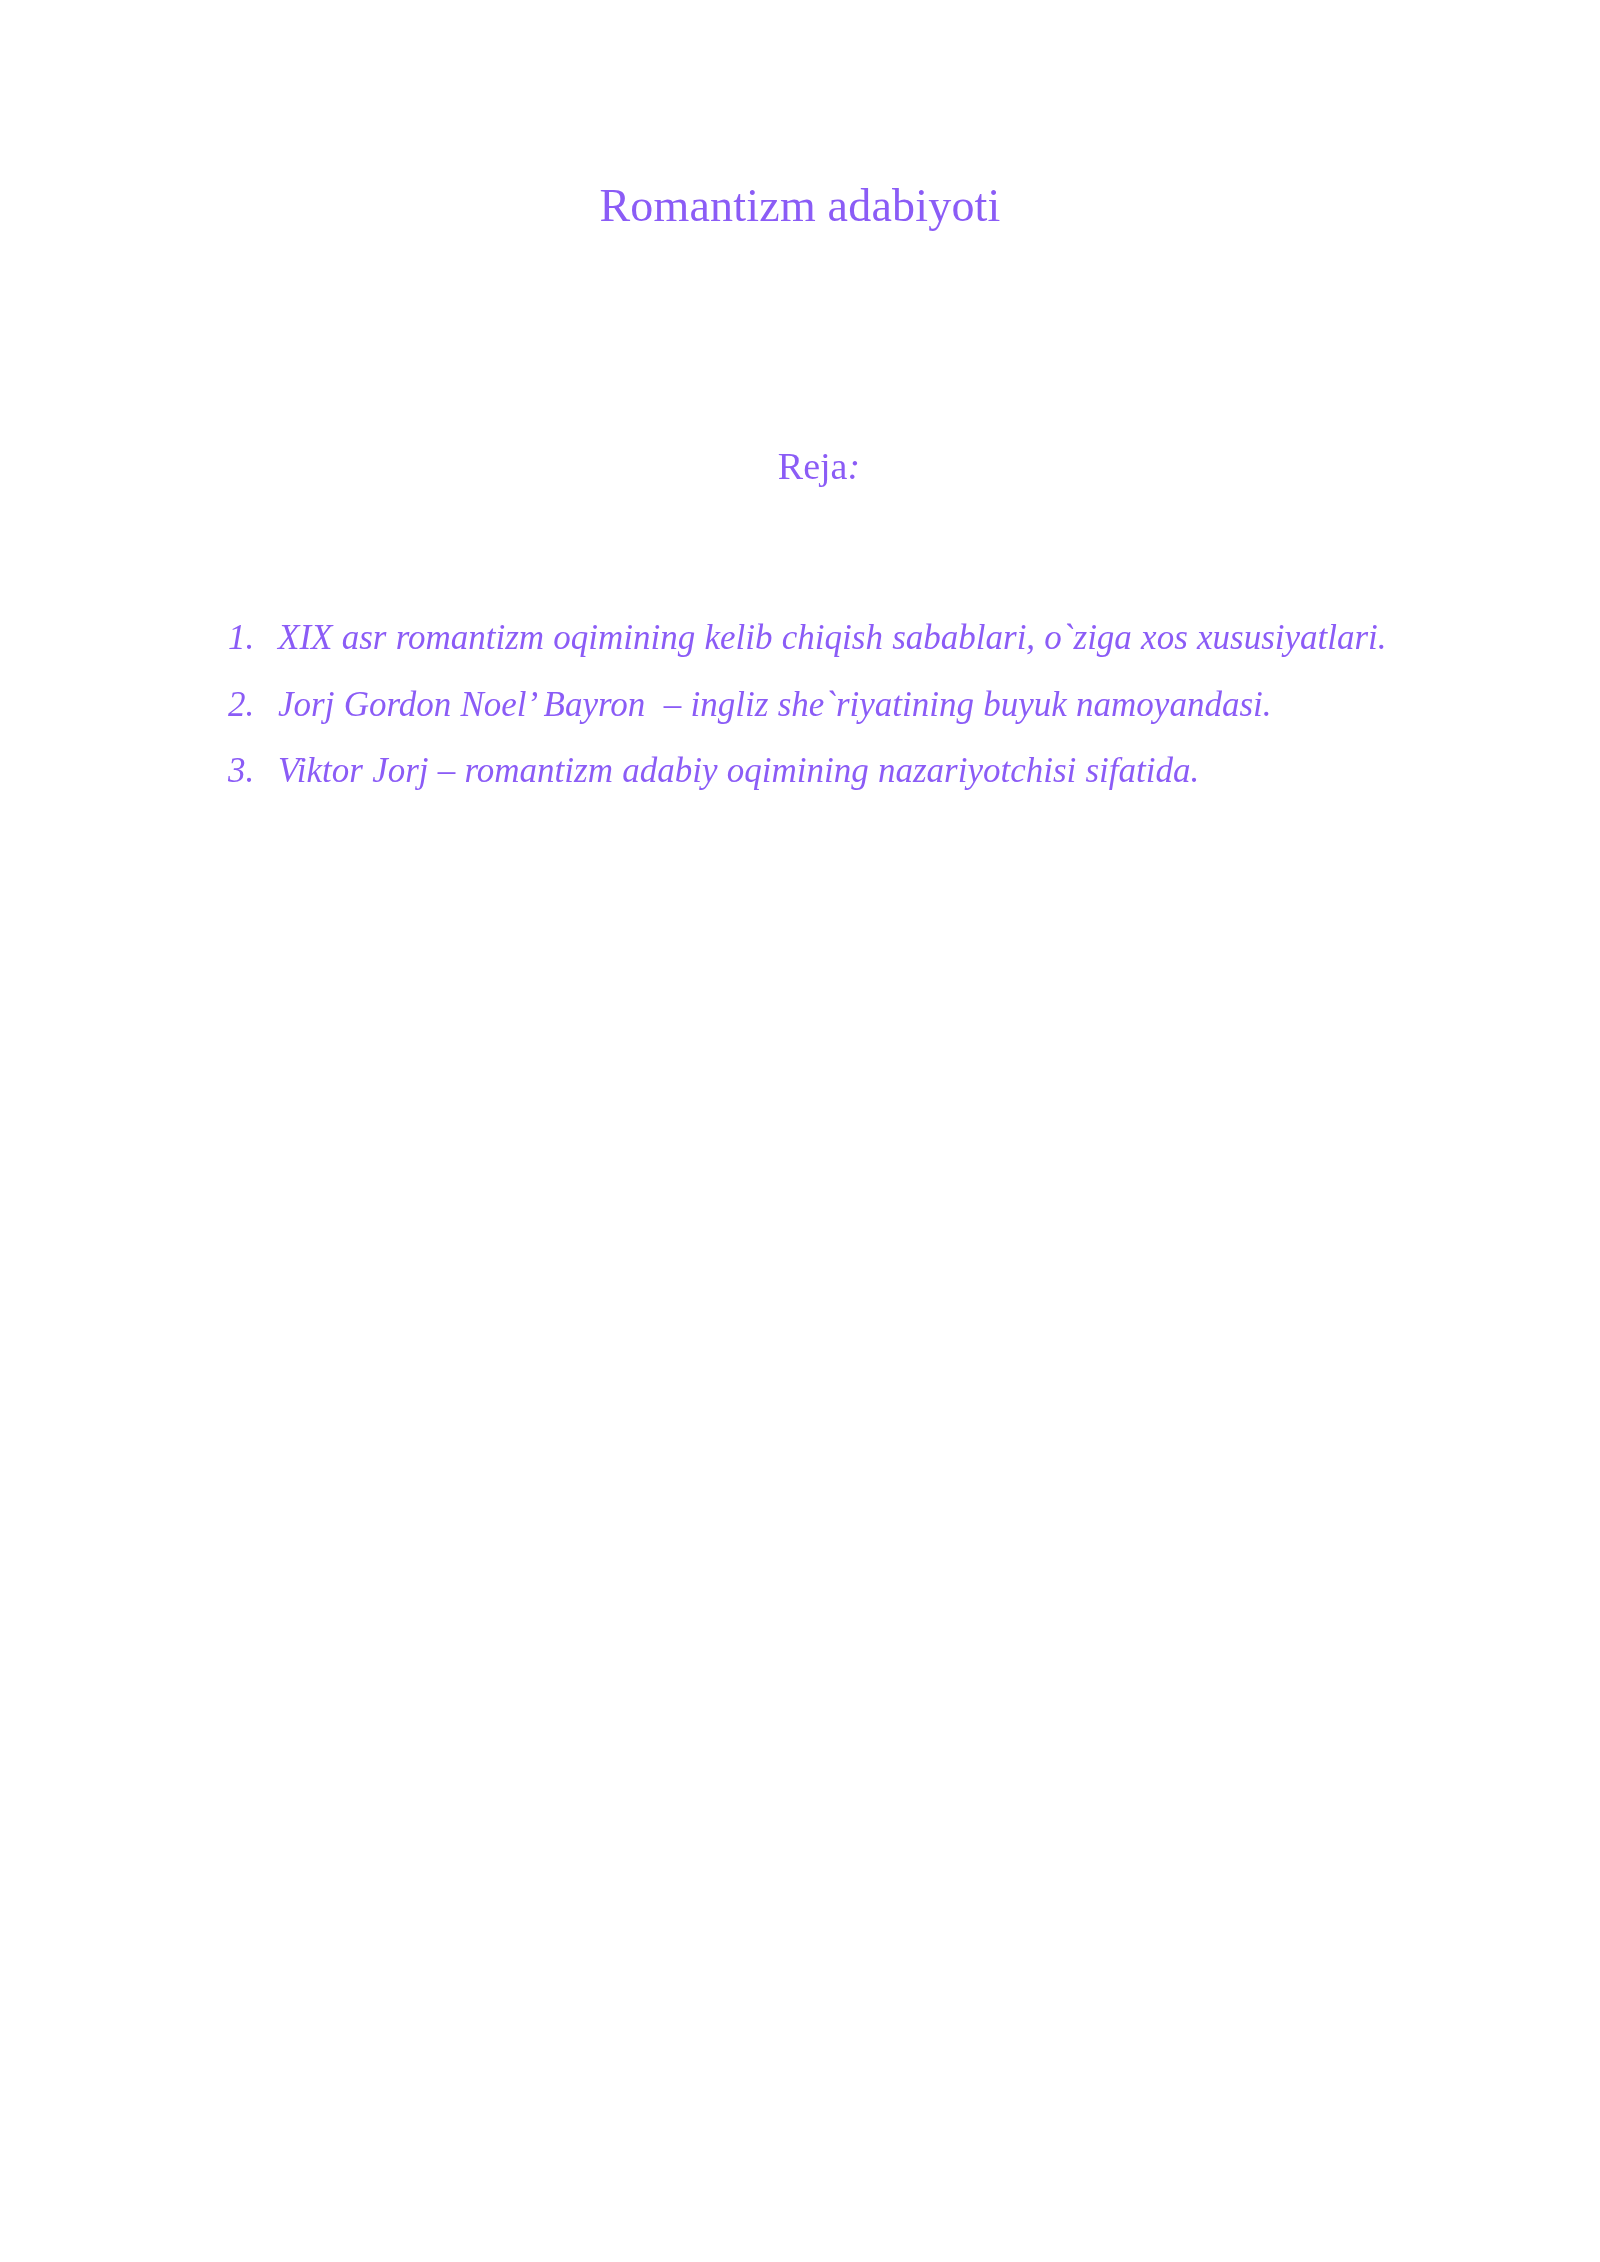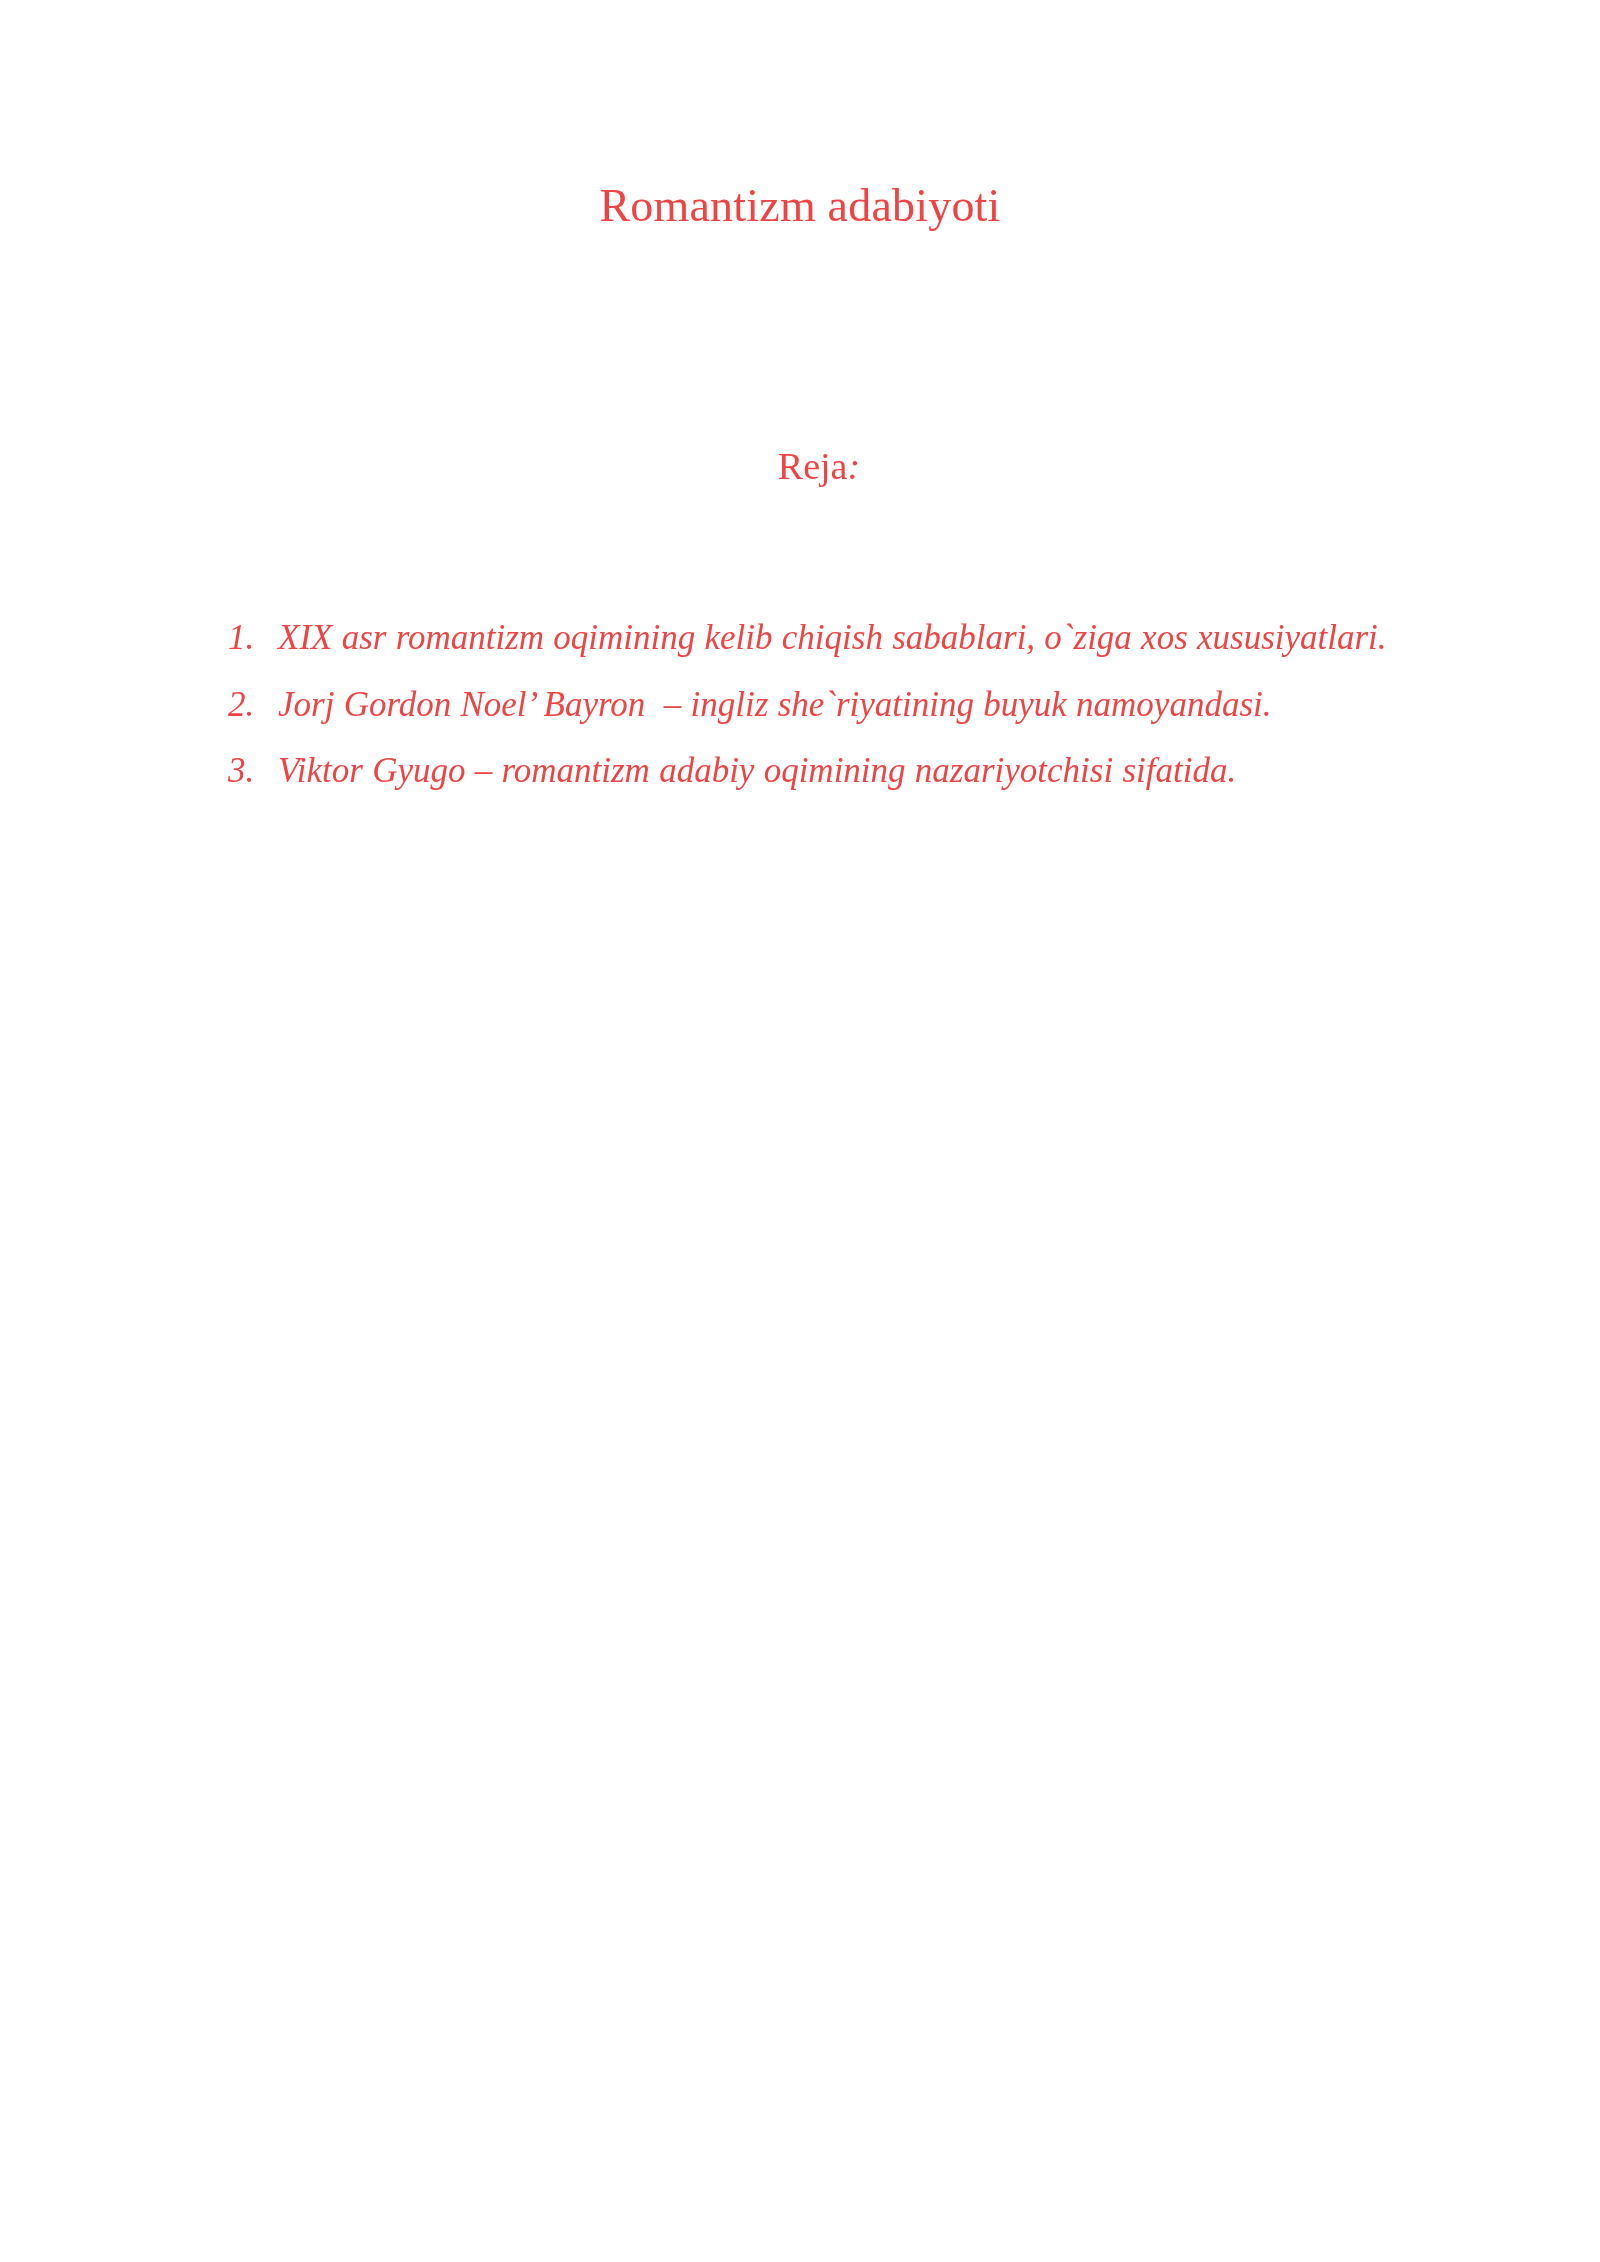--- a/index.html
+++ b/index.html
@@ -10,21 +10,21 @@
   }
 
   .page {
     position: relative;
     width: 1600px;
     height: 1924px;
     background: #ffffff;
     margin: 0 auto;
     overflow: hidden;
     font-family: "Liberation Serif", "DejaVu Serif", serif;
-    color: #ef4444;
+    color: #8b5cf6;
     -webkit-font-smoothing: antialiased;
   }
 
   
   .doc-title {
     position: absolute;
     top: 148px;
     left: 0;
     width: 1600px;
     text-align: center;
@@ -113,18 +113,18 @@
       <span class="item-text">XIX asr romantizm oqimining kelib chiqish sabablari, o`ziga xos xususiyatlari.</span>
     </li>
 
     <li class="list-item">
       <span class="item-number">2.</span>
       <span class="item-text">Jorj Gordon Noel’ Bayron  – ingliz she`riyatining buyuk namoyandasi.</span>
     </li>
 
     <li class="list-item">
       <span class="item-number">3.</span>
-      <span class="item-text">Viktor Gyugo – romantizm adabiy oqimining nazariyotchisi sifatida.</span>
+      <span class="item-text">Viktor Jorj – romantizm adabiy oqimining nazariyotchisi sifatida.</span>
     </li>
 
   </ol>
 
 </div>
 
 </body></html>

